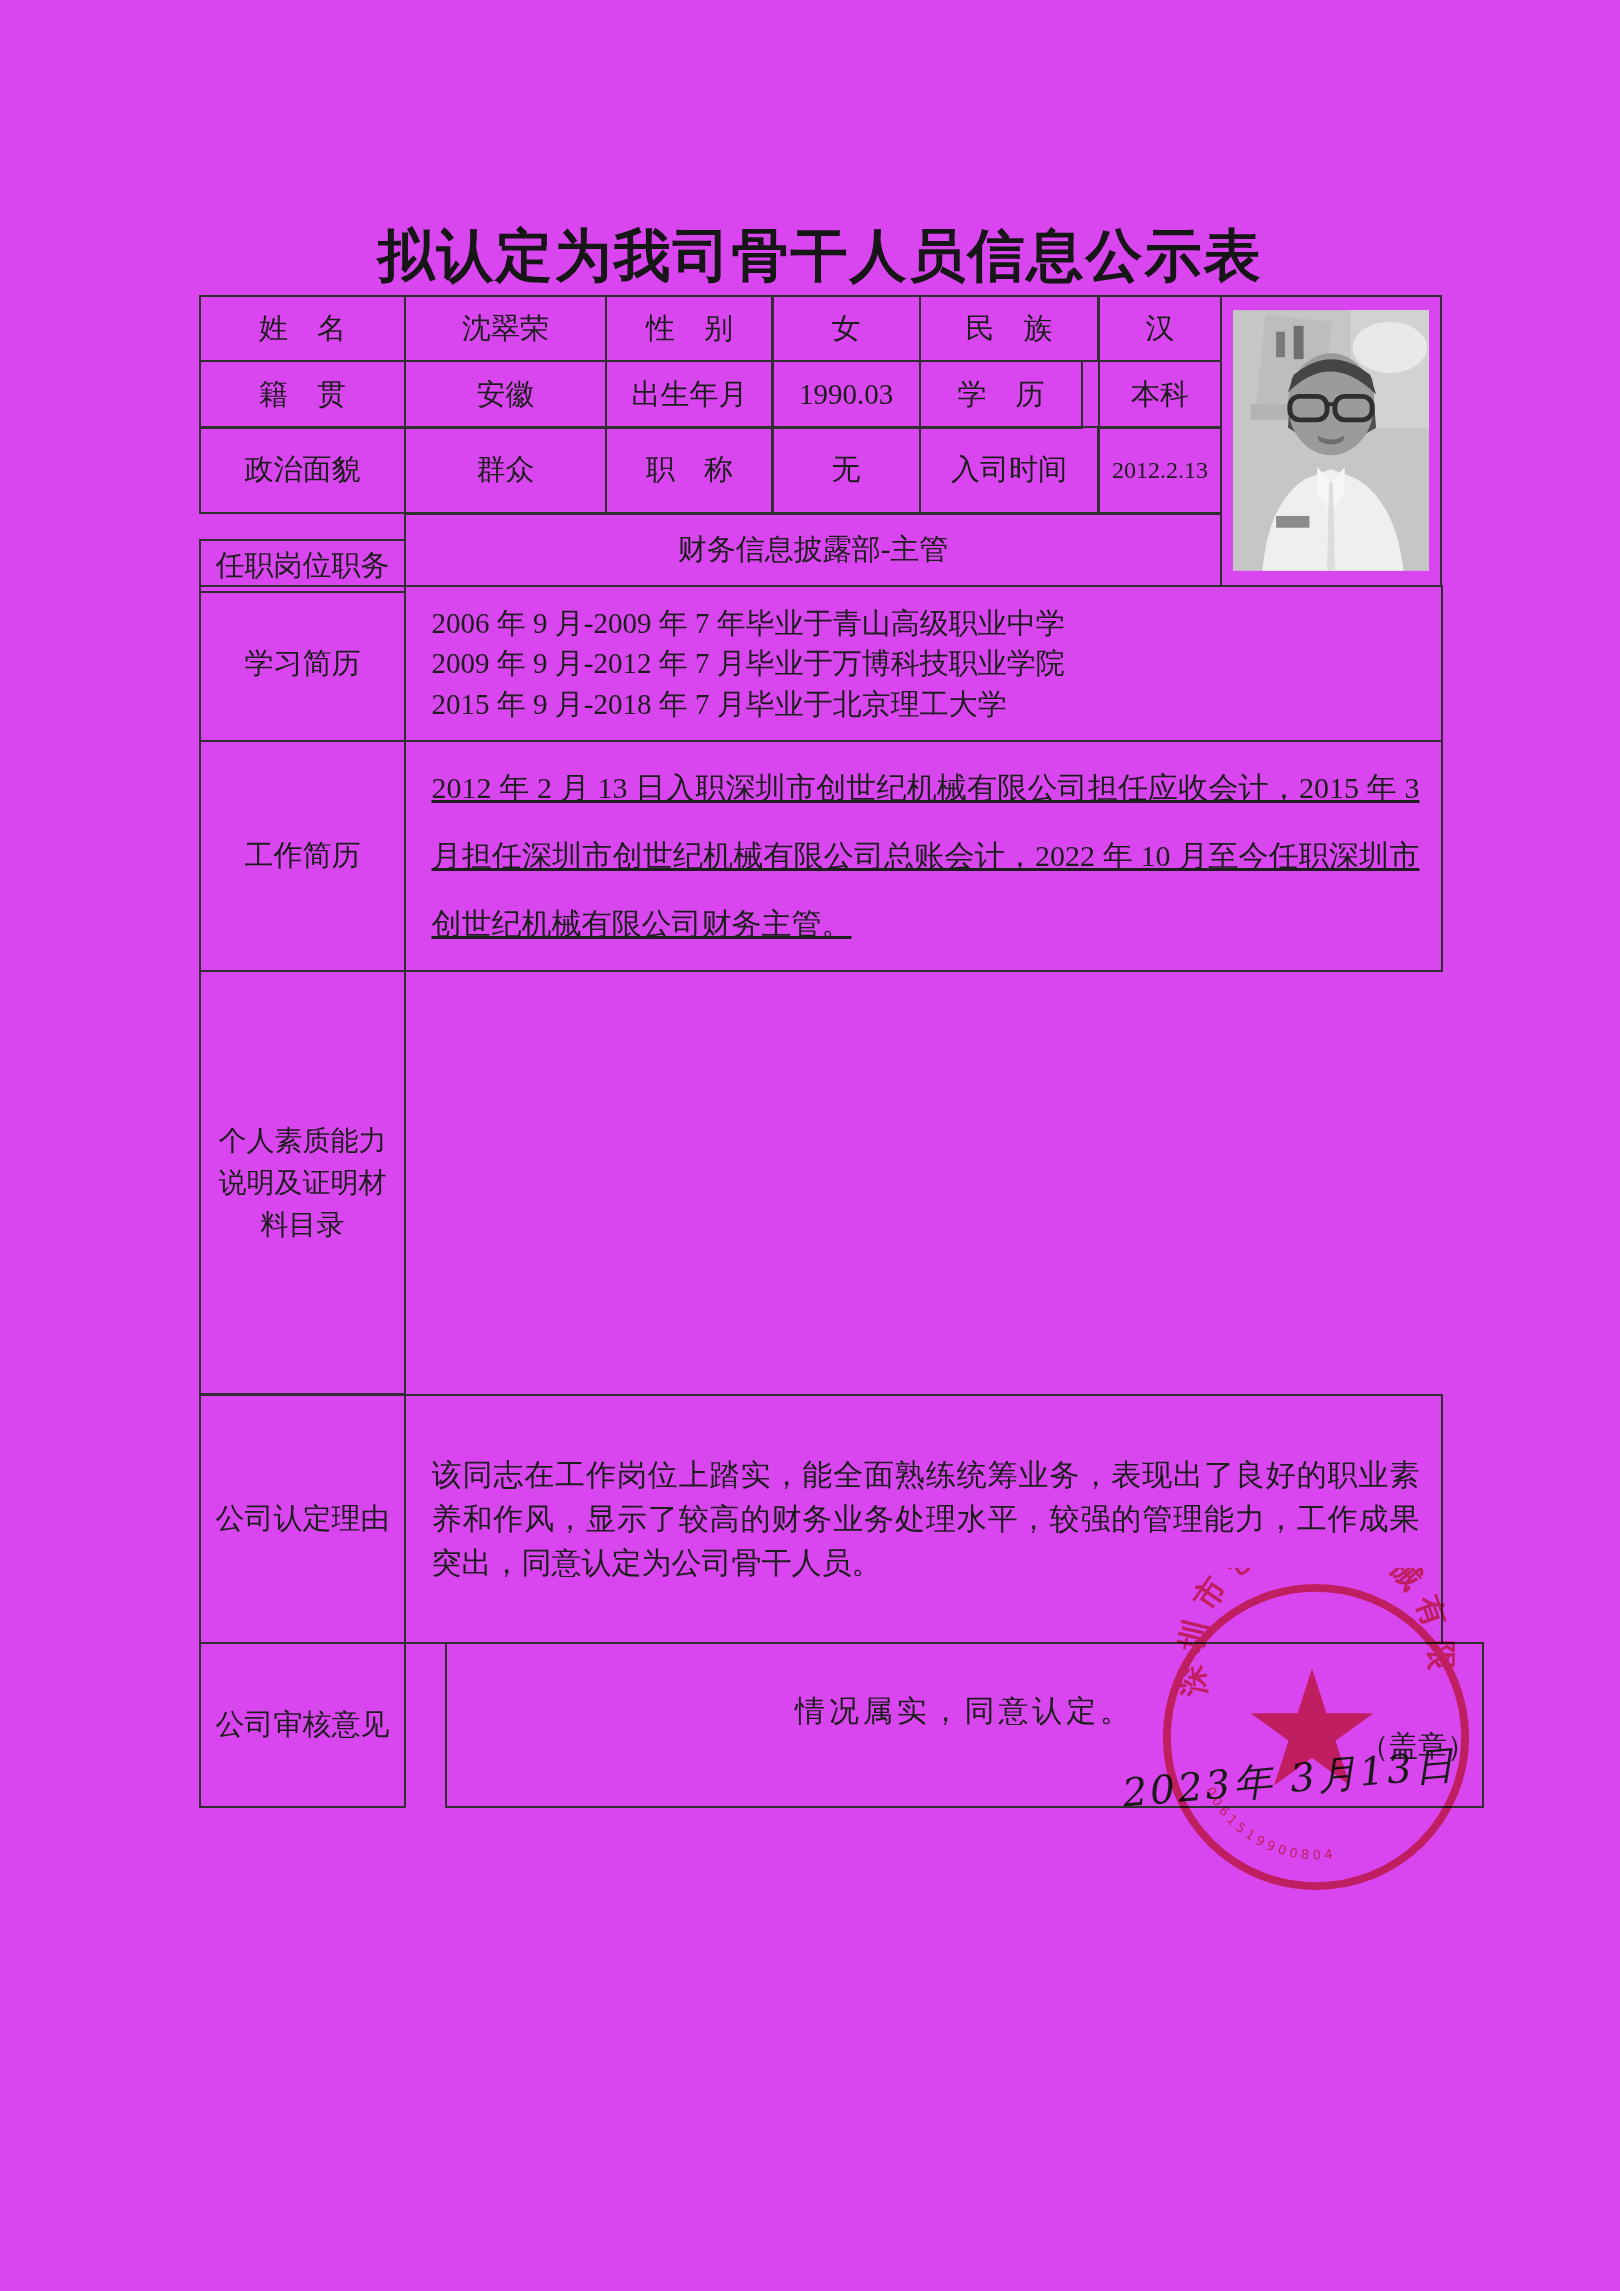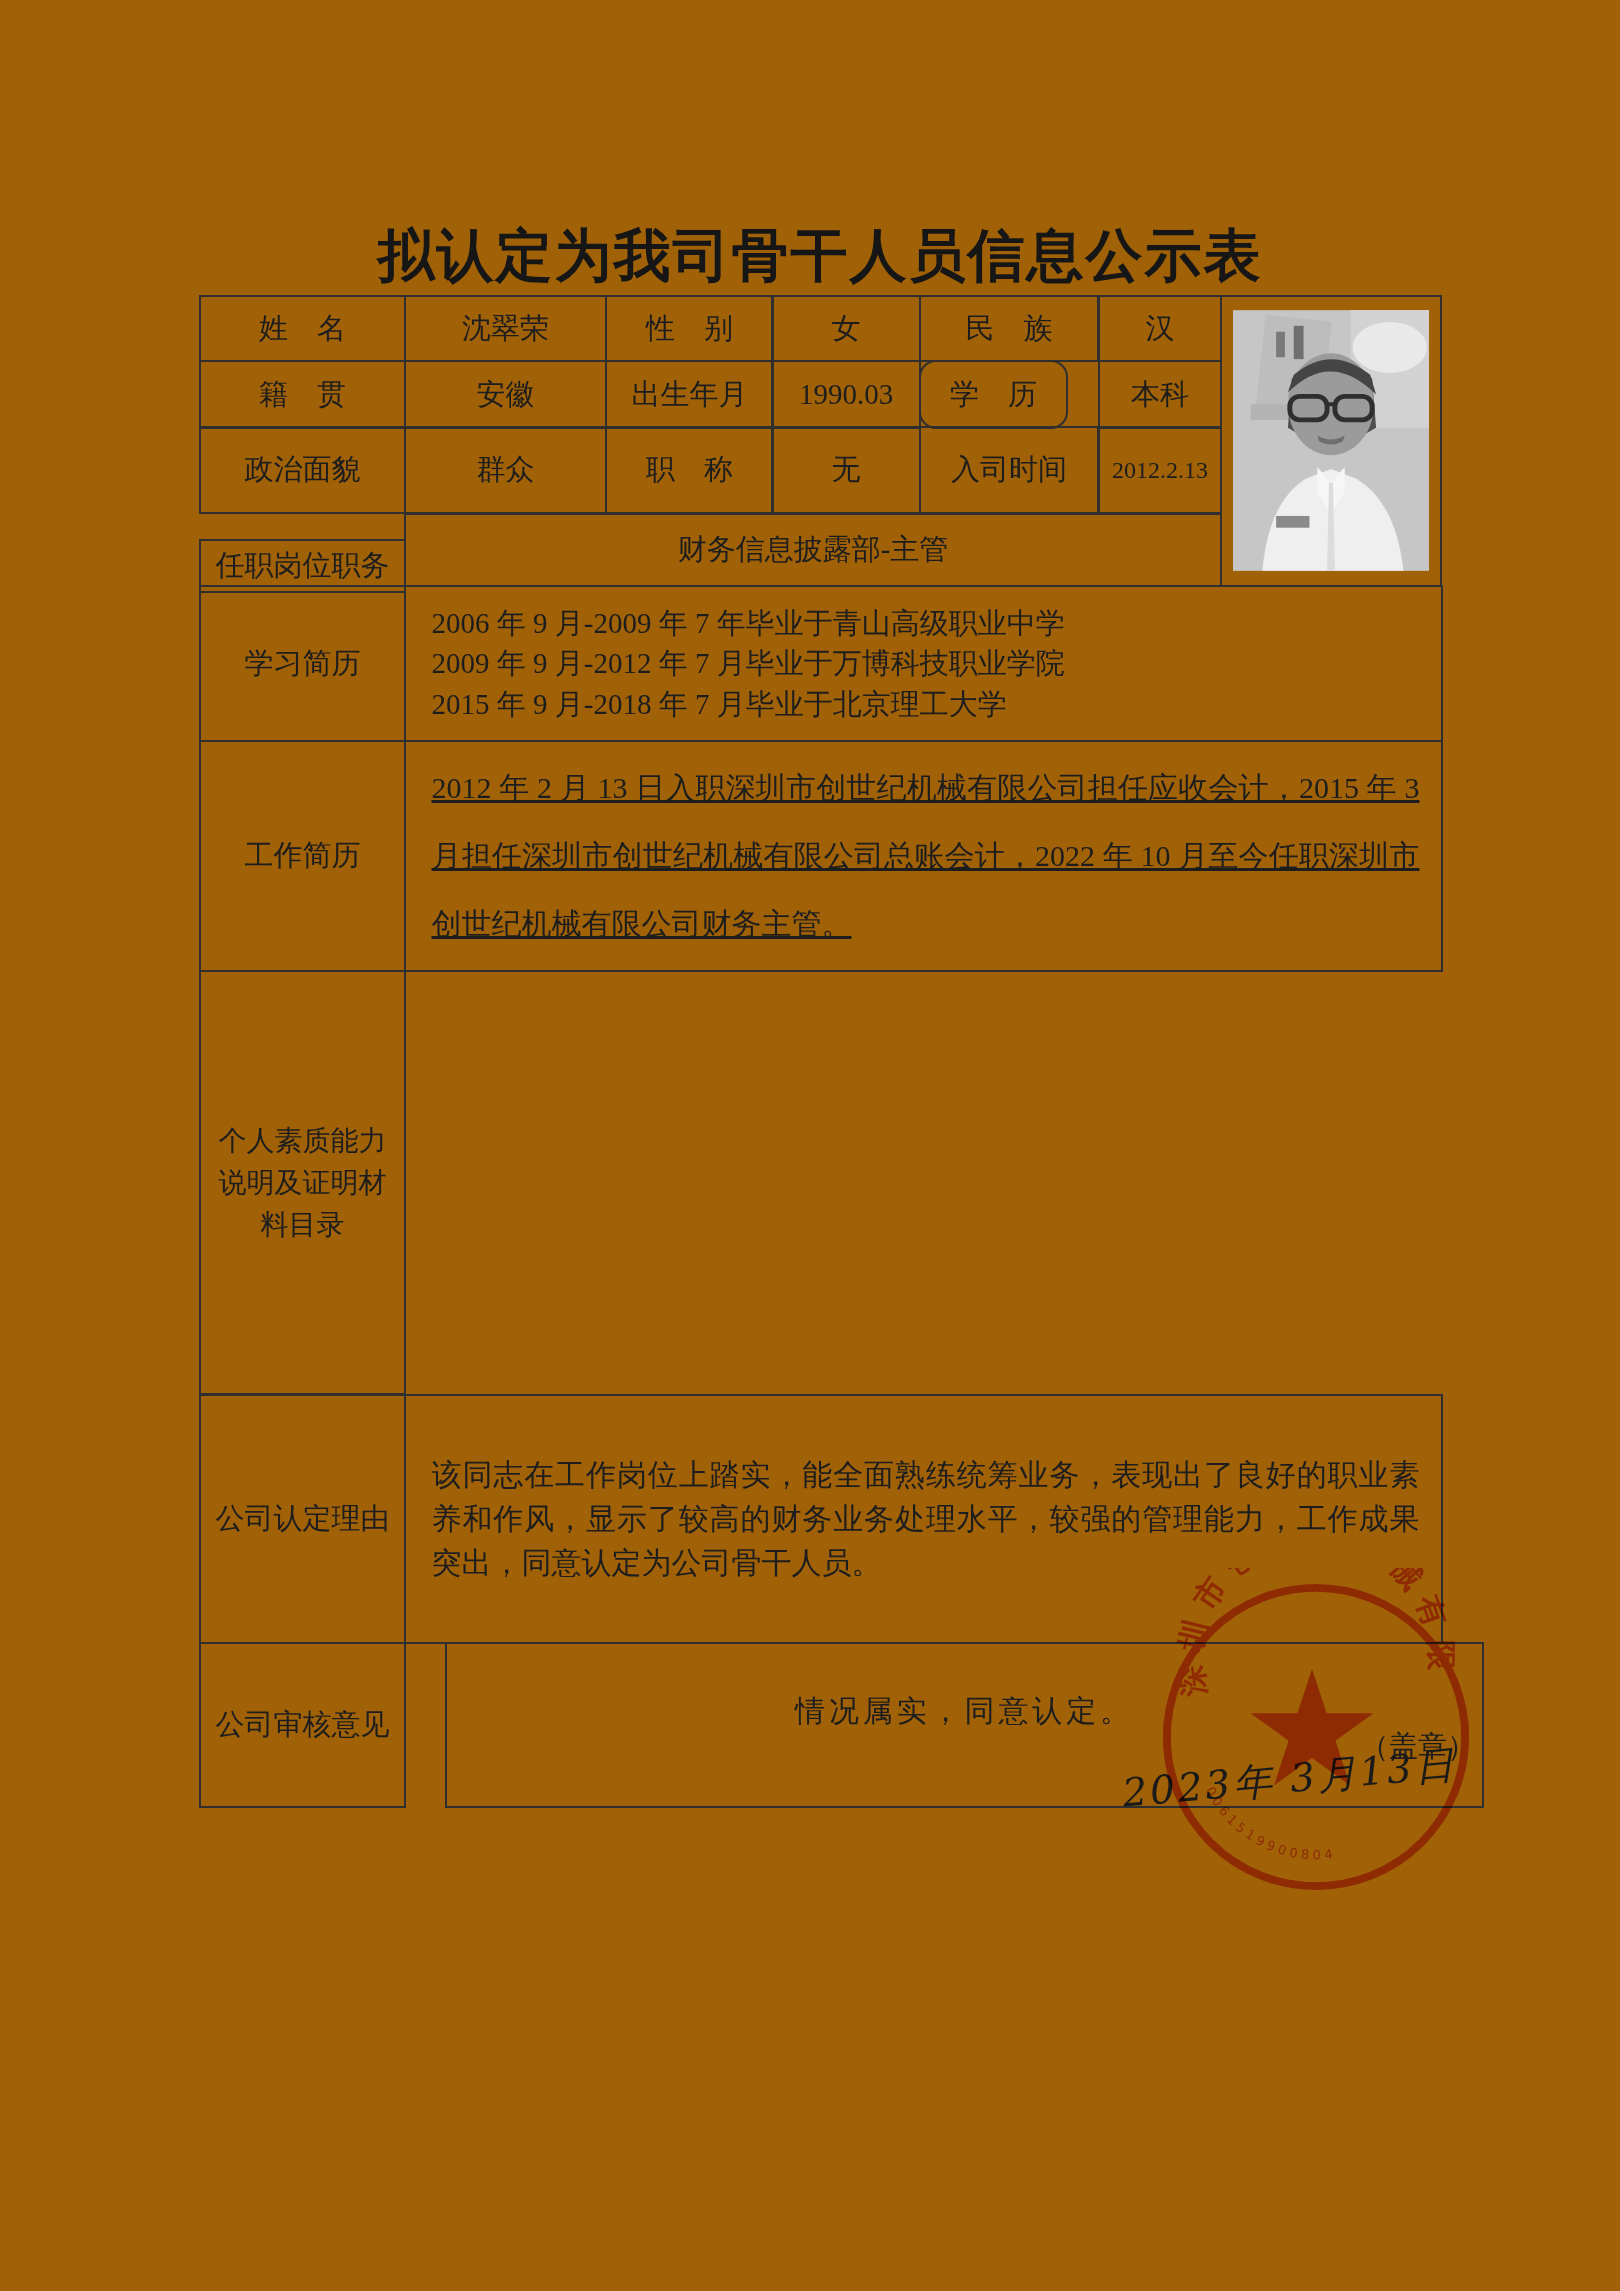--- a/index.html
+++ b/index.html
@@ -1,20 +1,20 @@
 <!DOCTYPE html>
 <html><head>
 <meta charset="utf-8">
 <style>
   html,body{margin:0;padding:0;background:#9a9a9a;}
   .page{
     position:relative;
     width:1620px;height:2292px;
     margin:0 auto;
-    background:#a16207;
+    background:#d946ef;
     overflow:hidden;
     font-family:"Liberation Serif","DejaVu Serif",serif;
     color:#1d1d1d;
   }
   .doc-title{
     position:absolute;left:199px;top:218px;width:1242px;
     text-align:center;font-size:57px;font-weight:bold;
     letter-spacing:2px;color:#161616;
     font-family:"Liberation Serif","DejaVu Serif",serif;
   }
@@ -84,21 +84,21 @@
       <path d="M86 160 L100 176 L114 160 L114 186 L100 208 L86 186 Z" fill="#f6f6f6"></path>
       <path d="M98 176 L102 176 L104 266 L96 266 Z" fill="#dcdcdc"></path>
       <rect x="44" y="210" width="34" height="12" fill="#8a8a8a"></rect>
     </svg>
   </div>
 
   <div class="cell" style="left:199px;top:360px;width:207px;height:69px;">籍　贯</div>
   <div class="cell" style="left:404px;top:360px;width:203px;height:69px;">安徽</div>
   <div class="cell" style="left:605px;top:360px;width:169px;height:69px;">出生年月</div>
   <div class="cell" style="left:771px;top:360px;width:150px;height:69px;">1990.03</div>
-  <div class="cell" style="left:919px;top:360px;width:149px;height:69px;border-radius:17px;">学　历</div>
+  <div class="cell" style="left:919px;top:360px;width:164px;height:69px;">学　历</div>
   <div class="cell" style="left:1098px;top:360px;width:124px;height:69px;">本科</div>
 
   <div class="cell" style="left:404px;top:426px;width:203px;height:88px;">群众</div>
   <div class="cell" style="left:199px;top:426px;width:207px;height:88px;">政治面貌</div>
   <div class="cell" style="left:605px;top:426px;width:169px;height:88px;">职　称</div>
   <div class="cell" style="left:771px;top:426px;width:150px;height:88px;">无</div>
   <div class="cell" style="left:919px;top:426px;width:180px;height:88px;">入司时间</div>
   <div class="cell wrapnum" style="left:1098px;top:426px;width:124px;height:88px;">2012.2.13</div>
 
   <div class="cell" style="left:199px;top:539px;width:207px;height:54px;">任职岗位职务</div>

